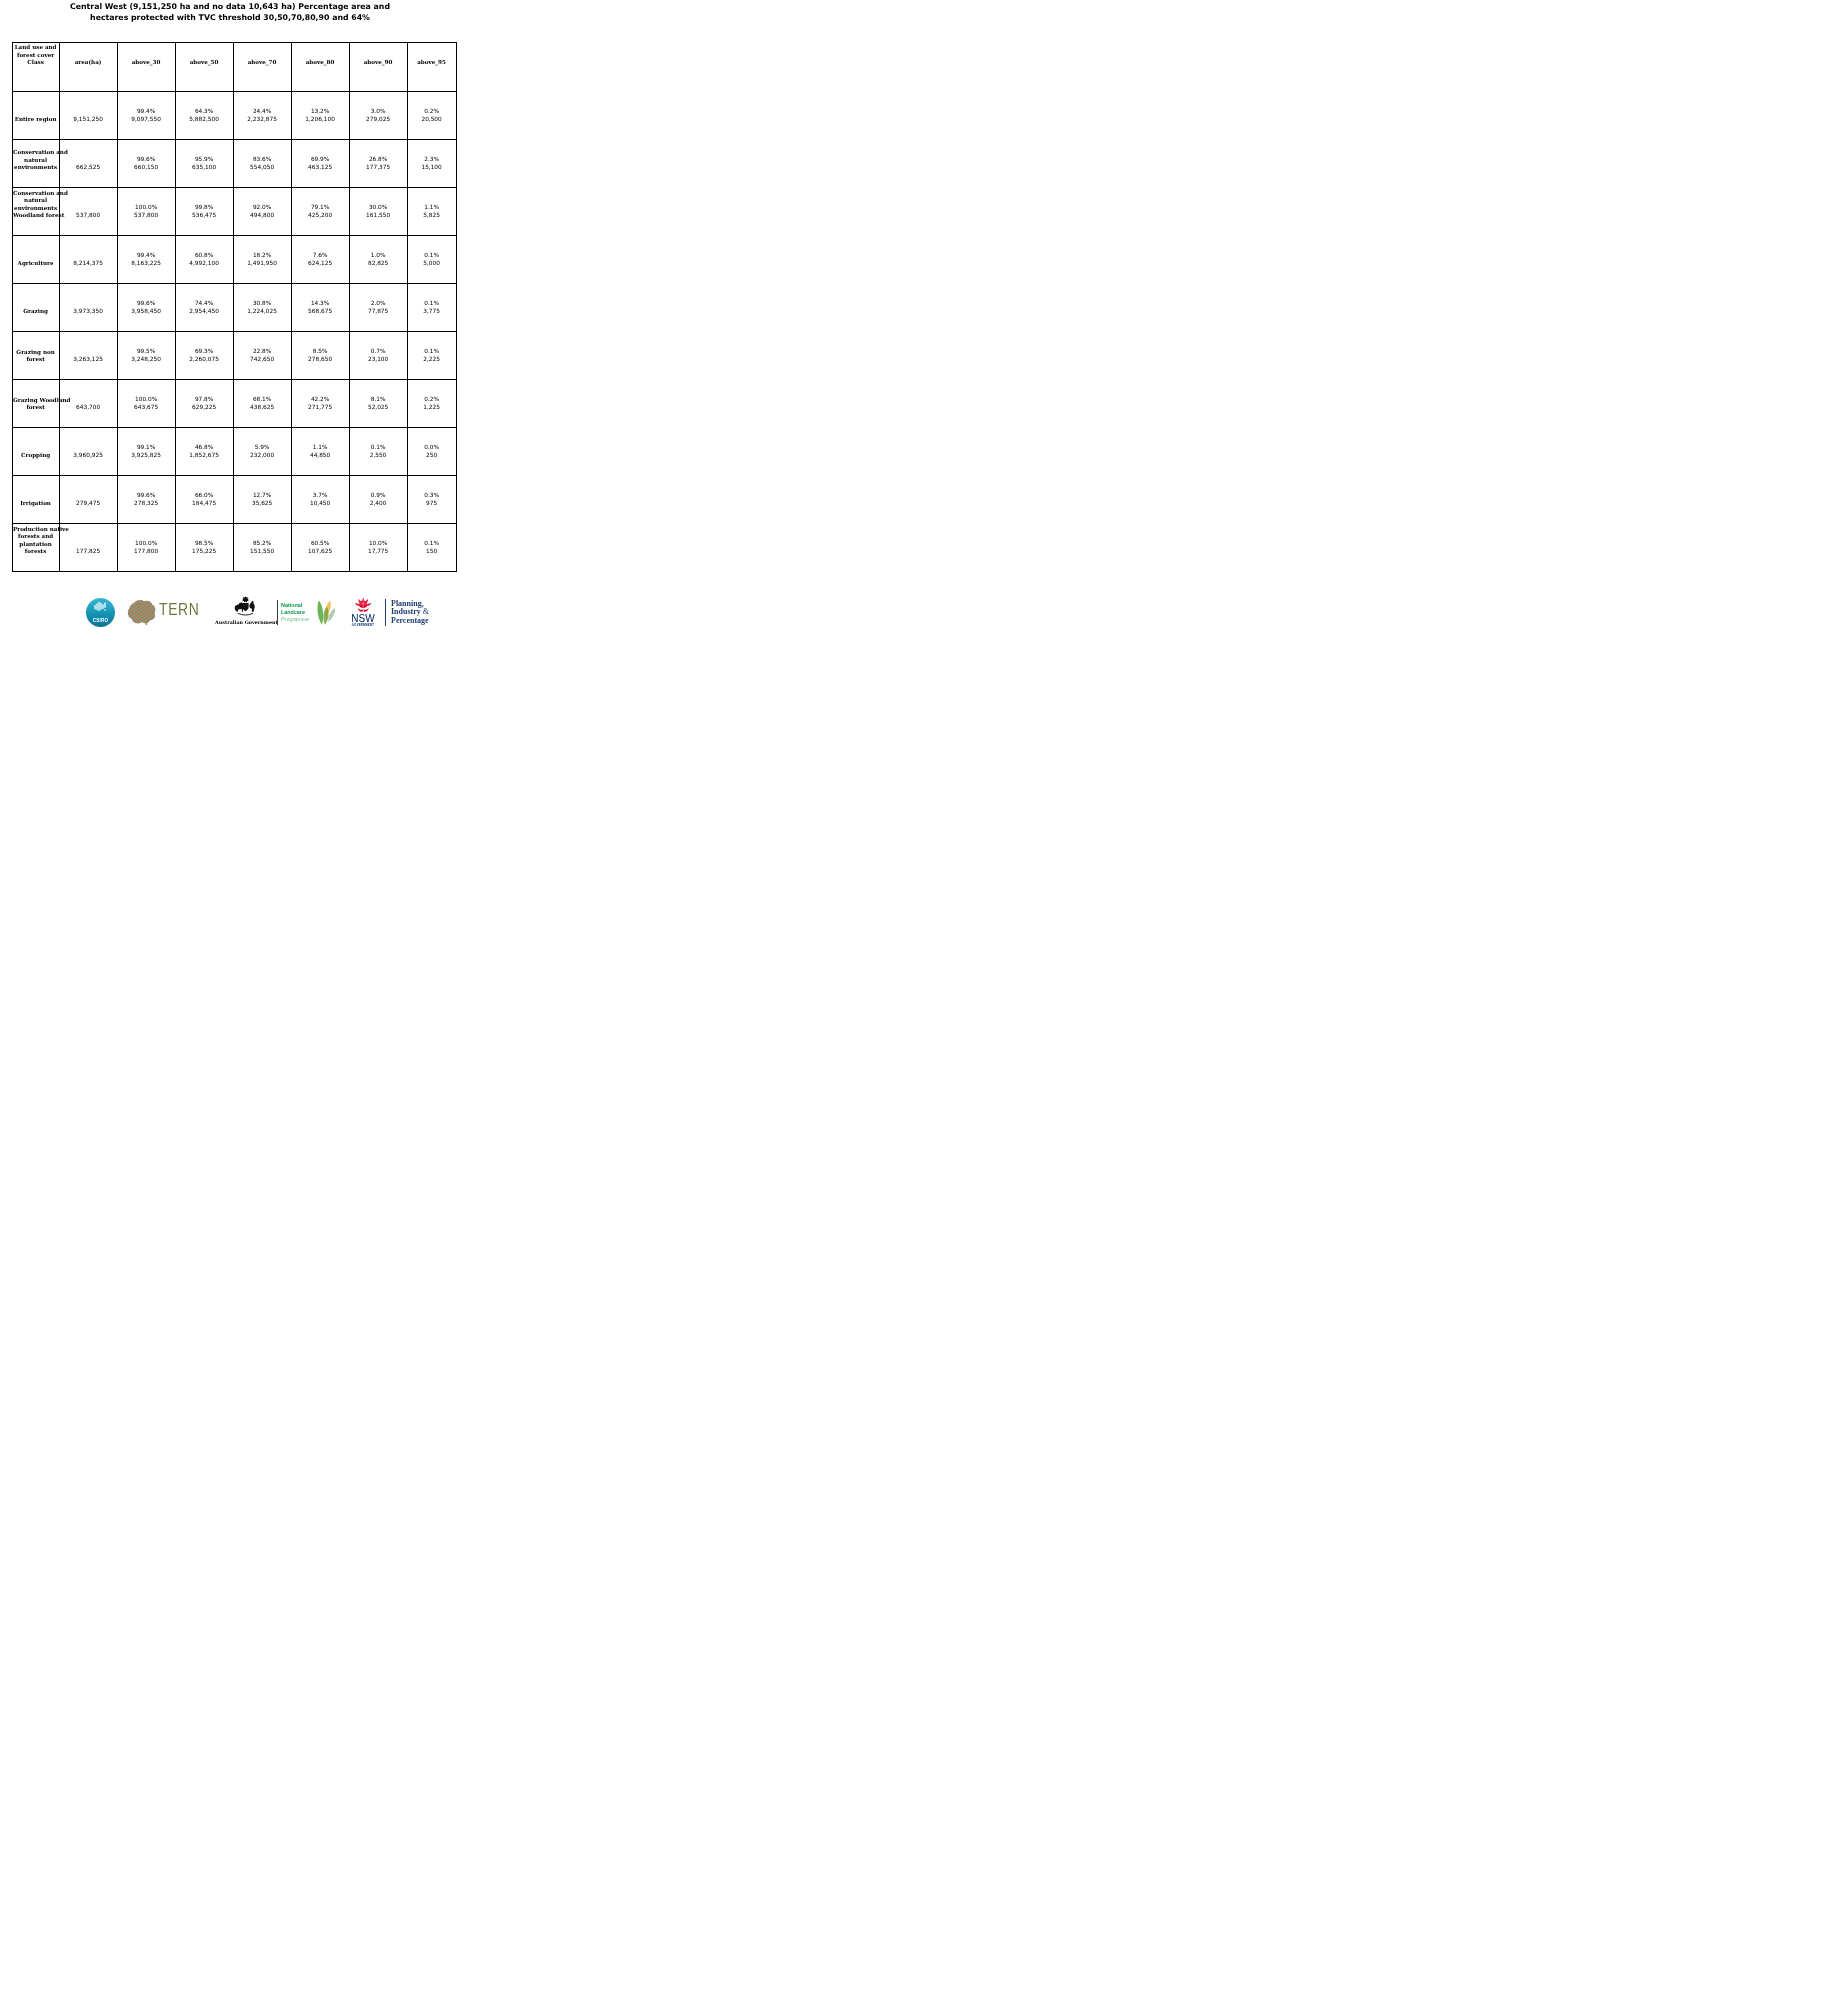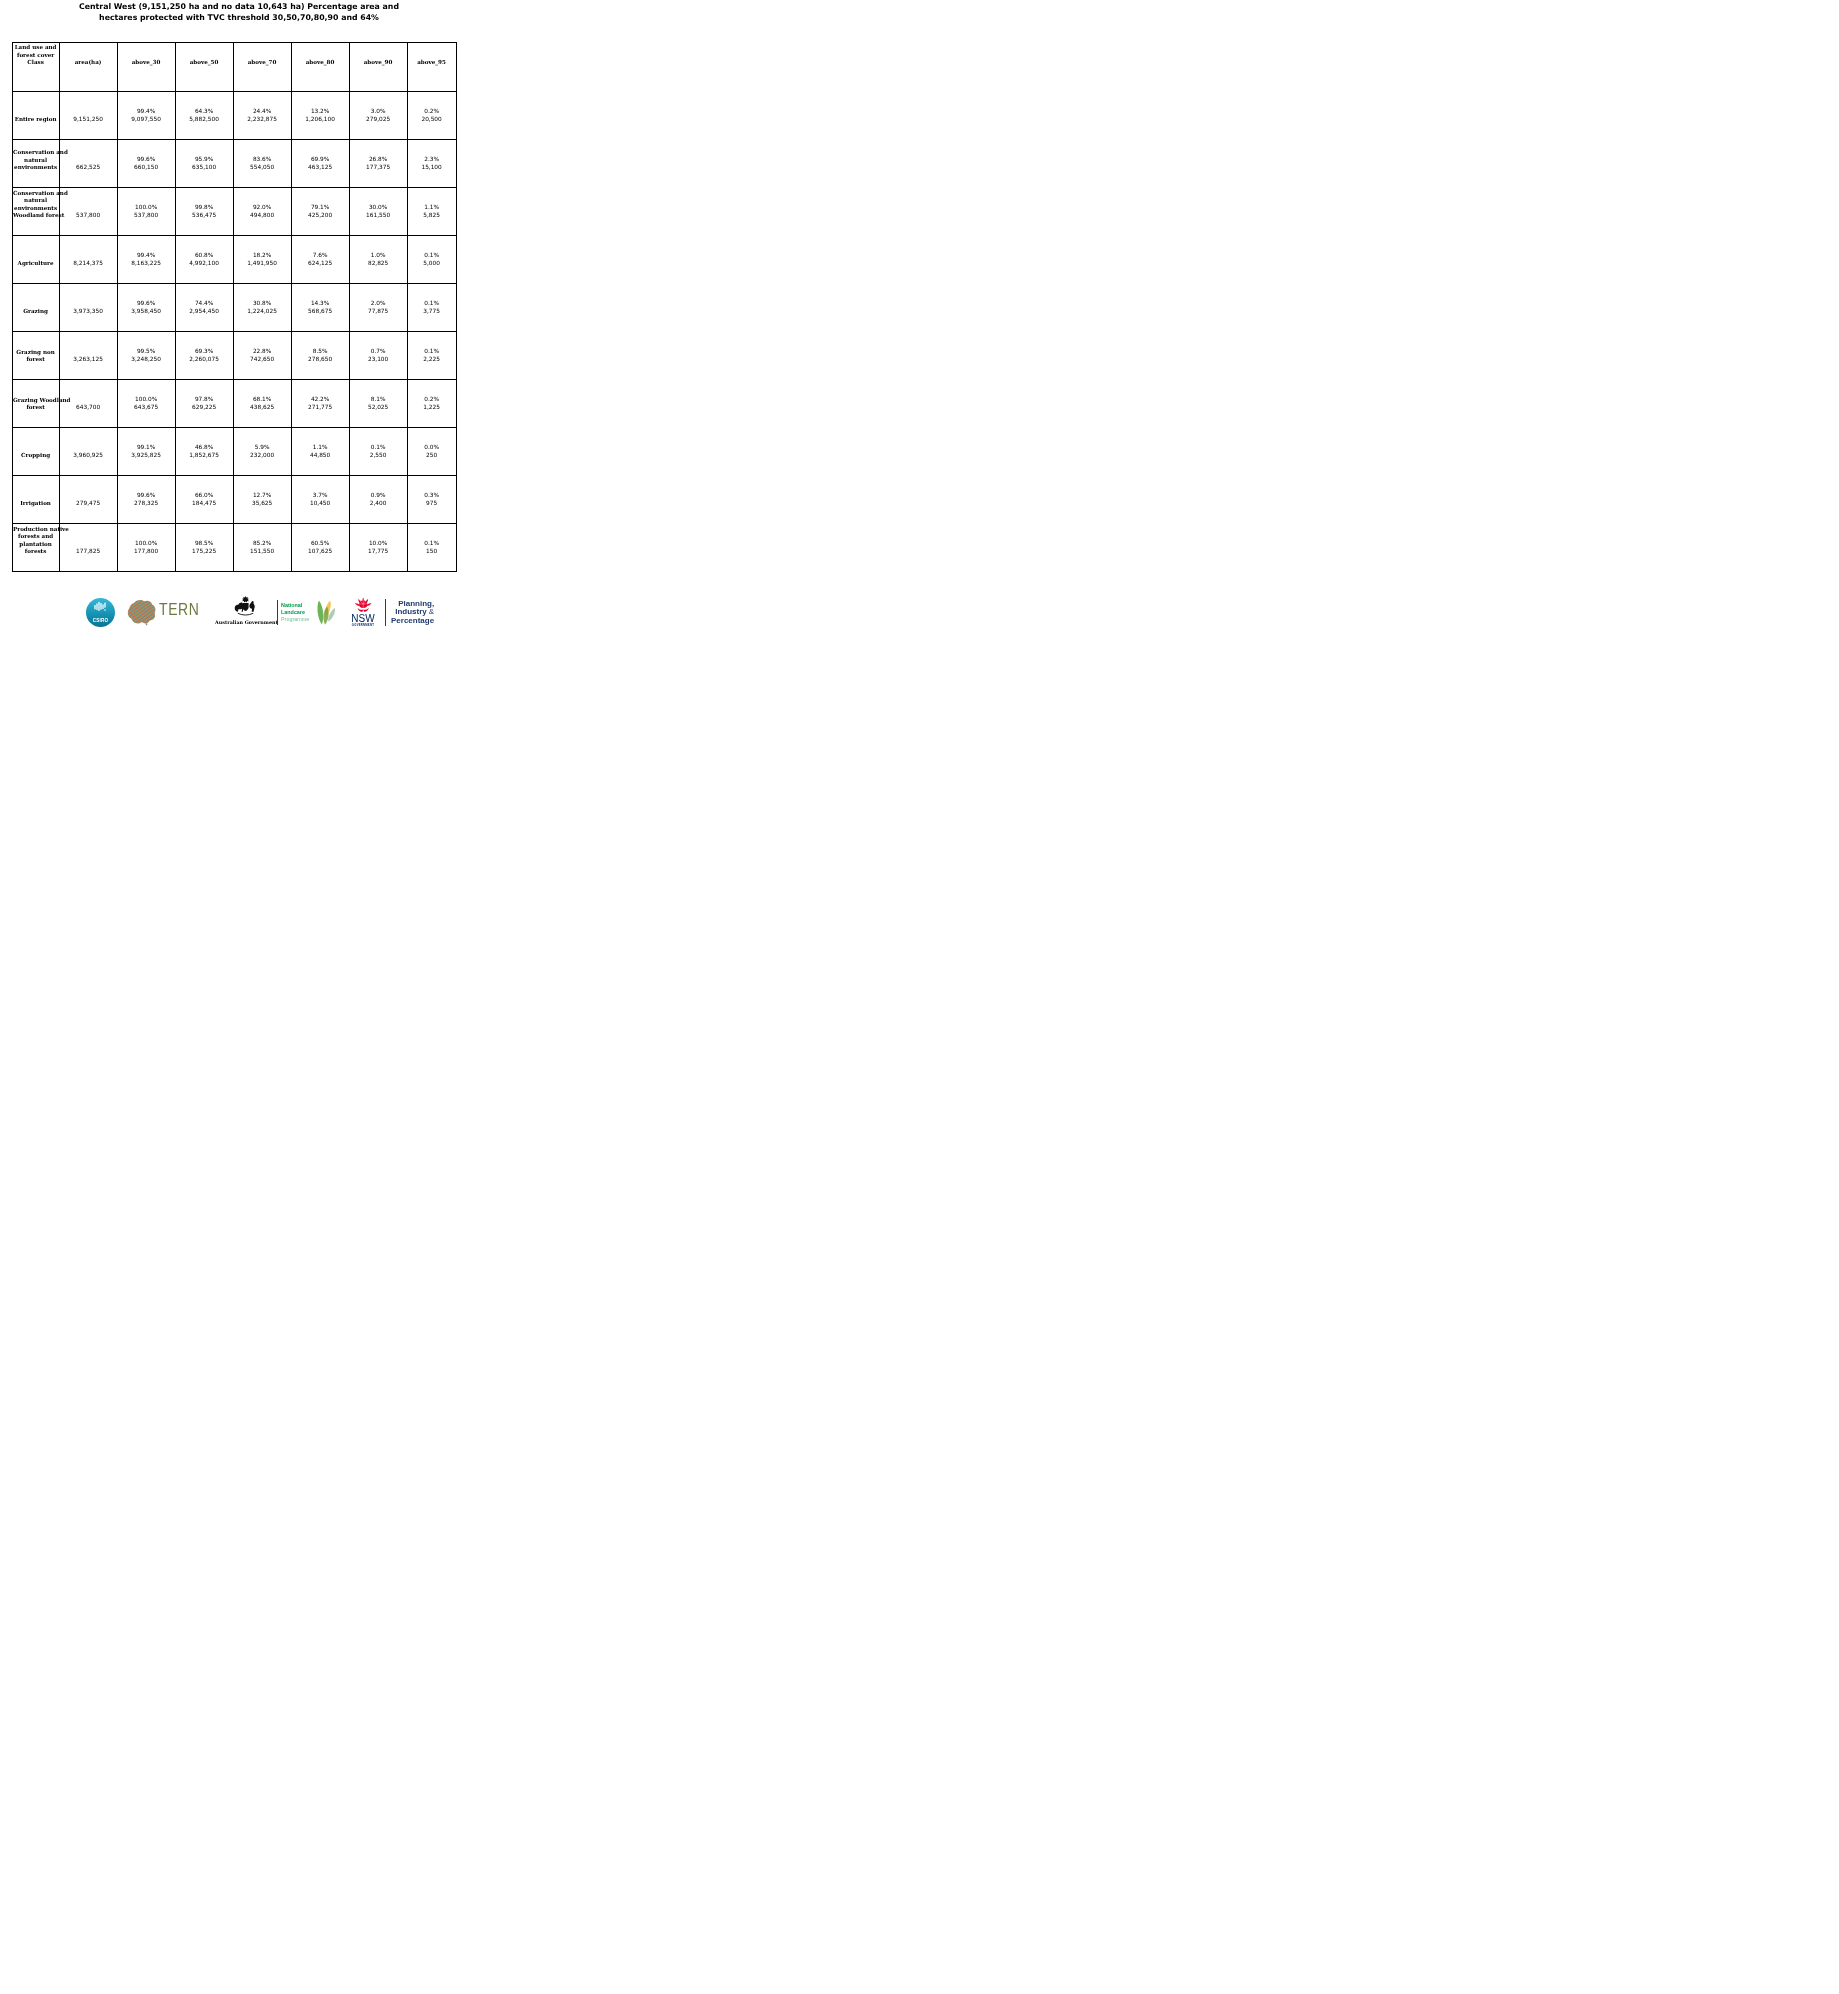--- a/index.html
+++ b/index.html
@@ -1,17 +1,17 @@
 <!DOCTYPE html>
 <html style="font-size:6.4px"><head>
 <meta charset="utf-8">
 <style>
   html,body{margin:0;padding:0;background:#fff;}
   .page{position:relative;width:460px;height:637px;background:#fff;overflow:hidden;
-        font-family:"DejaVu Serif",serif;color:#000;padding-left:18px;}
+        font-family:"DejaVu Serif",serif;color:#000;}
   
   .title{position:absolute;top:2.4px;left:0;width:100%;text-align:center;
          font-family:"DejaVu Sans",sans-serif;font-weight:bold;
          font-size:7.8px;line-height:10.8px;}
   
   table.data-table{position:absolute;left:11.6px;top:42px;width:445px;
         border-collapse:collapse;table-layout:fixed;background:#fff;}
   table.data-table td, table.data-table th{border:0.4px solid #000;border-top:0.9px solid #000;
         padding:0;position:relative;vertical-align:top;font-weight:normal;}
   table.data-table thead th{border-top:0.6px solid #000;}
@@ -39,22 +39,22 @@
   .ausgov-label{font-family:"DejaVu Serif",serif;font-weight:bold;font-size:4.8px;margin-top:0.4px;white-space:nowrap;}
   .divider1{position:absolute;left:277px;top:4px;width:0.8px;height:25px;background:#3a3a3a;}
   .landcare{position:absolute;left:281px;top:6px;font-family:"Liberation Sans",sans-serif;line-height:6.8px;}
   .landcare .l1,.landcare .l2{font-weight:bold;font-size:5.4px;color:#009a49;}
   .landcare .l3{font-weight:normal;font-size:5.4px;color:#74bf97;}
   .leaves{position:absolute;left:314px;top:2.4px;}
   .nsw{position:absolute;left:349px;top:0.8px;width:28px;text-align:center;}
   .nsw-acronym{font-family:"Liberation Sans",sans-serif;font-weight:400;font-size:10px;line-height:9.6px;color:#002664;}
   .nsw-gov{font-family:"Liberation Sans",sans-serif;font-weight:bold;font-size:2.7px;letter-spacing:0.3px;color:#002664;margin-top:0.4px;}
   .divider2{position:absolute;left:385px;top:3.2px;width:0.8px;height:27px;background:#1f3c6e;}
-  .planning{position:absolute;left:391px;top:3.6px;font-family:Liberation Sans, sans-serif;
-      font-weight:bold;font-size:8px;line-height:8.6px;color:#1f3c6e;text-align:right;}
+  .planning{position:absolute;left:391px;top:3.6px;font-family:Liberation Serif, serif;
+      font-weight:bold;font-size:8px;line-height:8.6px;color:#1f3c6e;}
   .planning .amp{font-weight:400;margin-left:2px;}
 </style>
 </head>
 <body>
 
 <div class="page">
 
   <div class="title">
     <div>Central West (9,151,250 ha and no data 10,643 ha) Percentage area and</div>
     <div>hectares protected with TVC threshold 30,50,70,80,90 and 64%</div>

